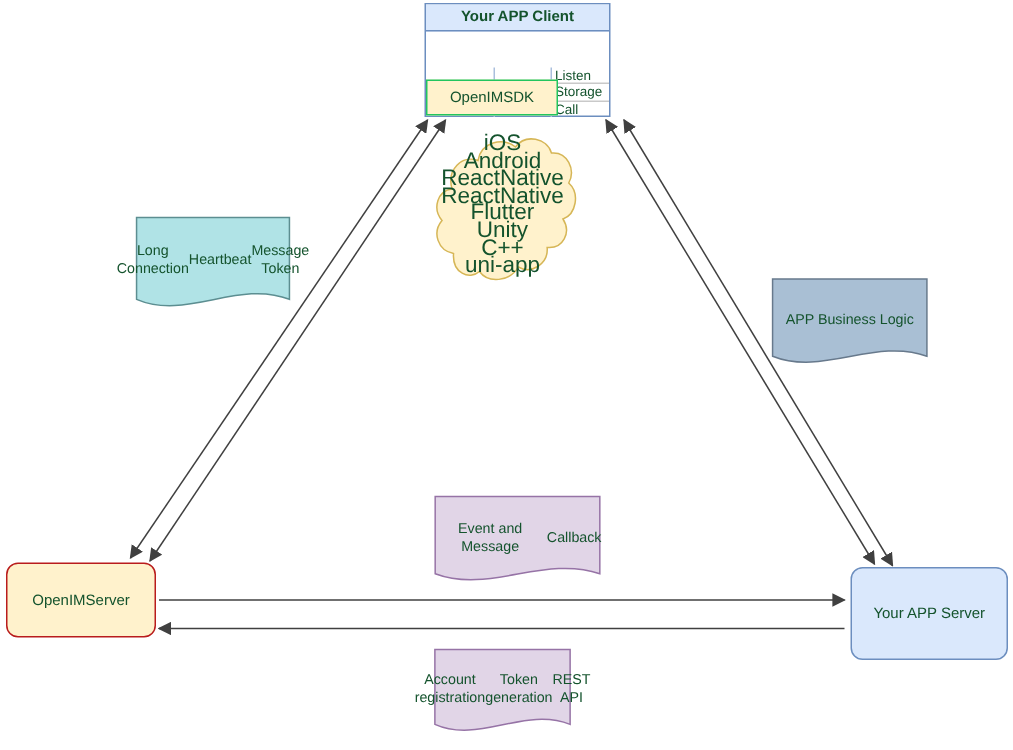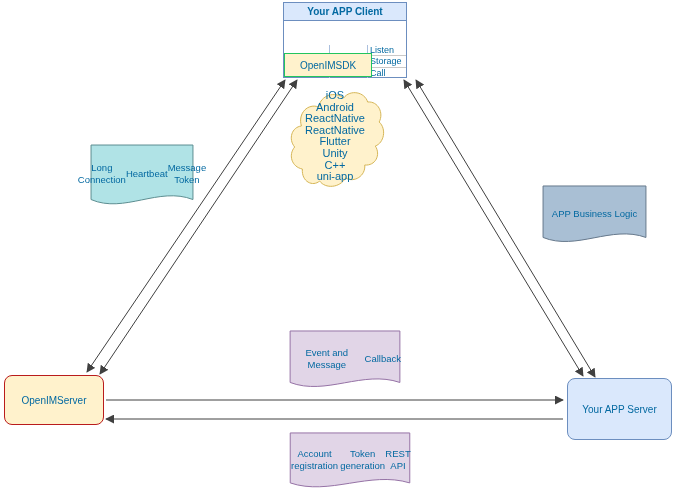--- a/index.html
+++ b/index.html
@@ -1,18 +1,18 @@
 <!DOCTYPE html>
 <html><head>
 <meta charset="utf-8">
 <style>
   html,body{margin:0;padding:0;background:#fff;}
   .canvas{
     position:relative;width:675px;height:500px;background:#ffffff;
-    font-family:"Liberation Sans",sans-serif;color:#0369a1;overflow:hidden;
+    font-family:"Liberation Sans",sans-serif;color:#14532d;overflow:hidden;
   }
   
   .edges{position:absolute;left:0;top:0;width:675px;height:500px;}
 
   
   .client{position:absolute;left:283px;top:2px;width:124px;height:76px;
     border:1px solid #6c8ebf;background:#fff;box-sizing:border-box;}
   .client-header{height:17px;background:#dae8fc;border-bottom:1px solid #6c8ebf;
     font-weight:bold;font-size:10px;display:flex;align-items:center;justify-content:center;}
   .client-body{display:flex;height:33px;margin-top:24px;}
@@ -24,36 +24,36 @@
   .port:not(:last-child){border-bottom:1px solid #c9c9c9;}
   .sdk{position:absolute;left:0;top:50px;width:88px;height:24px;background:#fff2cc;
     border:1px solid #22c55e;box-sizing:border-box;display:flex;align-items:center;
     justify-content:center;font-size:10px;}
 
   
   .cloud{position:absolute;left:287px;top:83px;width:96px;height:110px;}
   .cloud svg{position:absolute;left:0;top:0;width:100%;height:100%;overflow:visible;}
   .cloud path{fill:#fff2cc;stroke:#d6b656;stroke-width:1;vector-effect:non-scaling-stroke;}
   .cloud-text{position:absolute;left:-6px;right:-6px;top:7px;text-align:center;
-    font-size:11px;line-height:11.6px;}
+    font-size:15px;line-height:11.6px;}
 
   
   .note{position:absolute;}
   .note svg{position:absolute;left:0;top:0;width:100%;height:100%;overflow:visible;}
   .note path{stroke-width:1;vector-effect:non-scaling-stroke;}
   .note-text{position:absolute;left:0;right:0;top:0;bottom:16%;display:flex;
     align-items:center;justify-content:center;
     font-size:9.5px;line-height:12px;text-align:center;}
   .note-long{left:90px;top:144px;width:104px;height:72px;}
   .note-long path{fill:#b0e3e6;stroke:#5c8e91;}
-  .note-logic{left:514px;top:185px;width:105px;height:68px;margin-left:28px;}
+  .note-logic{left:514px;top:185px;width:105px;height:68px;}
   .note-logic path{fill:#a9bfd4;stroke:#67798c;}
   .note-event{left:289px;top:330px;width:112px;height:68px;}
   .note-event path{fill:#e1d5e7;stroke:#9673a6;}
-  .note-rest{left:289px;top:432px;width:92px;height:66px;padding-left:30px;}
+  .note-rest{left:289px;top:432px;width:92px;height:66px;}
   .note-rest path{fill:#e1d5e7;stroke:#9673a6;}
 
   
   .server{position:absolute;border-radius:8px;display:flex;align-items:center;
     justify-content:center;font-size:10px;box-sizing:border-box;text-align:center;}
   .openim{left:4px;top:375px;width:100px;height:50px;background:#fff2cc;border:1px solid #b91c1c;}
   .appsrv{left:567px;top:378px;width:105px;height:62px;background:#dae8fc;border:1px solid #6c8ebf;}
 </style>
 </head>
 <body>

